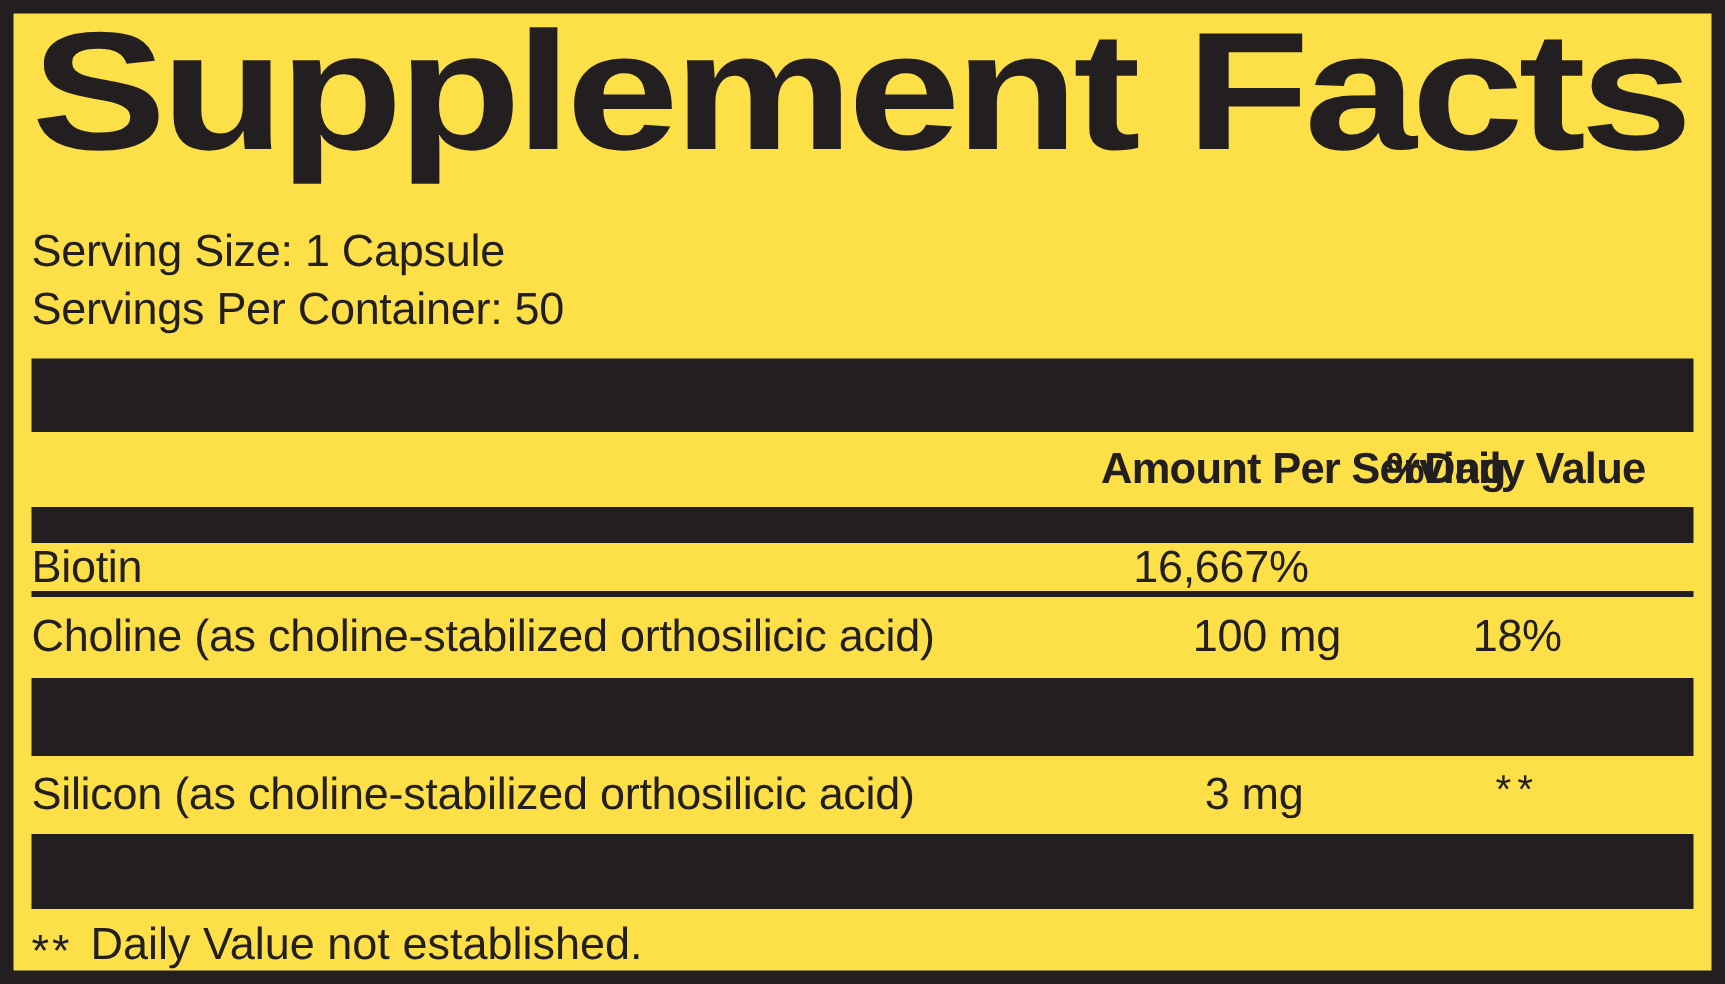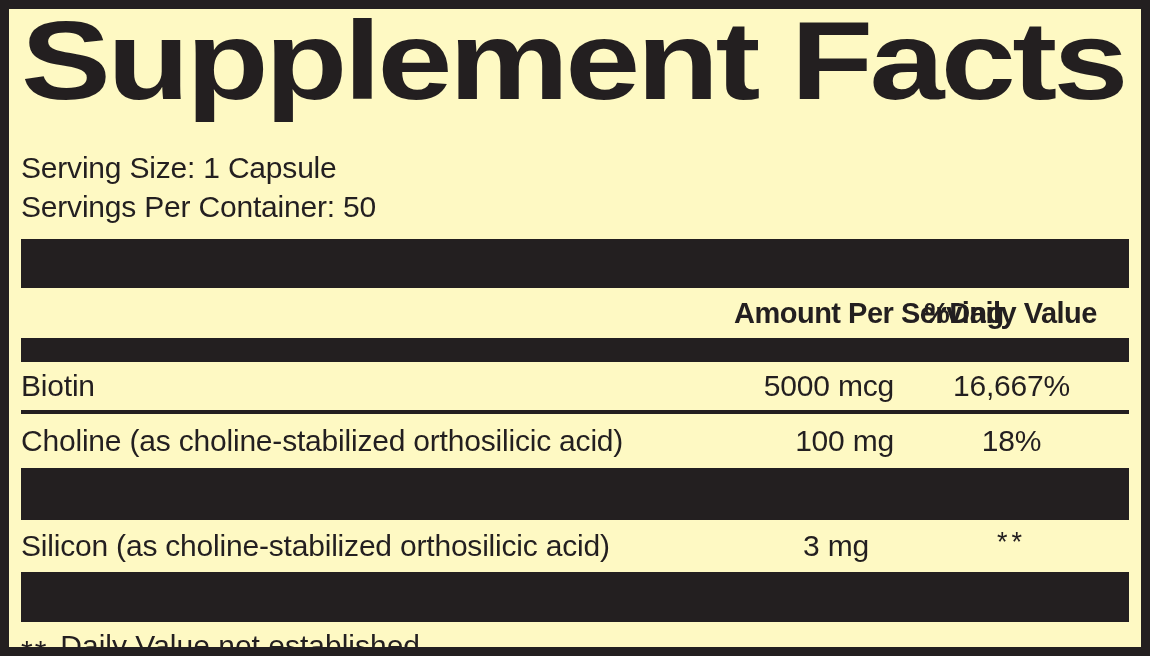--- a/index.html
+++ b/index.html
@@ -4,21 +4,21 @@
 <style>
   * { margin: 0; padding: 0; box-sizing: border-box; }
   html, body { background: #ffffff; }
   body {
     width: 1150px; height: 656px;
     font-family: "Liberation Sans", "DejaVu Sans", sans-serif;
     color: #231f20;
   }
   .panel {
     width: 1150px; height: 656px;
-    background: #fef9c3;
+    background: #fde047;
     border: 9px solid #231f20;
     padding: 0 12px;
     overflow: hidden;
   }
   .title-wrap { margin-top: 3px; height: 112px; }
   .title-wrap svg { display: block; overflow: visible; }
   .title-text {
     font-family: "Liberation Sans", "DejaVu Sans", sans-serif;
     font-weight: bold;
     font-size: 112px;
@@ -57,21 +57,21 @@
   .header-dv {
     grid-column: 3;
     font-weight: bold;
     font-size: 29px;
     text-align: center;
     white-space: nowrap;
     letter-spacing: -0.5px;
     padding-right: 2px;
   }
   .ing-row { font-size: 30px; letter-spacing: -0.2px; }
-  .row-1 { height: 48px; }
+  .row-1 { height: 32px; }
   .row-2 { height: 54px; }
   .row-3 { height: 52px; gap: 25px; }
   .cell-name { text-align: left; white-space: nowrap; }
   .cell-amount { text-align: right; white-space: nowrap; }
   .cell-dv { text-align: center; white-space: nowrap; }
   .cell-dv.asterisks {
     font-size: 27px;
     letter-spacing: 4px;
     transform: translateY(-4px);
   }
@@ -109,21 +109,20 @@
 
   <div class="grid-row header-row">
     <div class="header-amount">Amount Per Serving</div>
     <div class="header-dv">%Daily Value</div>
   </div>
 
   <div class="bar bar-2"></div>
 
   <div class="grid-row ing-row row-1">
     <div class="cell-name">Biotin</div>
-    <div class="cell-amount">5000 mcg</div>
     <div class="cell-dv">16,667%</div>
   </div>
 
   <div class="divider"></div>
 
   <div class="grid-row ing-row row-2">
     <div class="cell-name">Choline (as choline-stabilized orthosilicic acid)</div>
     <div class="cell-amount">100 mg</div>
     <div class="cell-dv">18%</div>
   </div>

